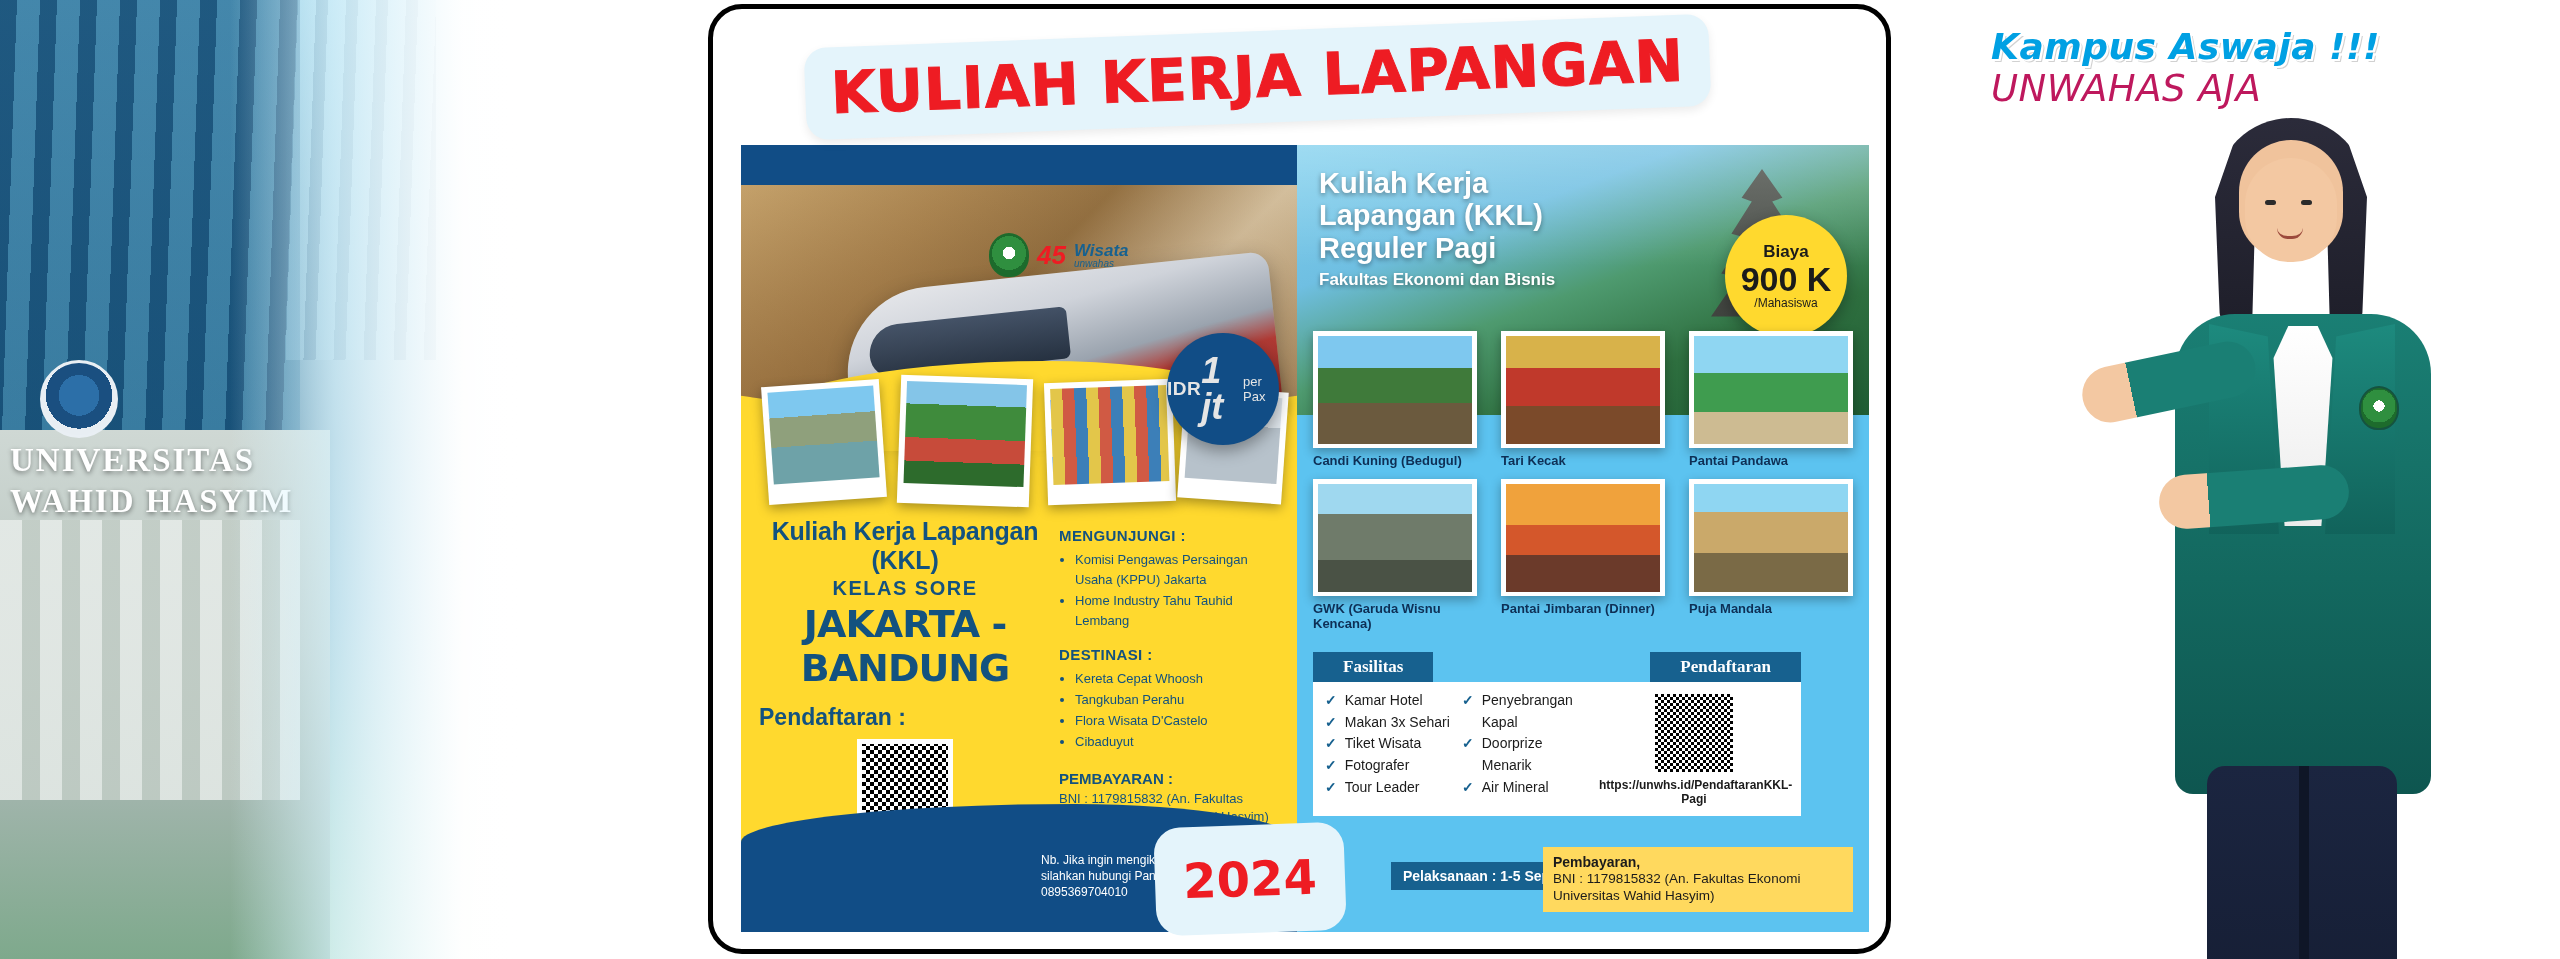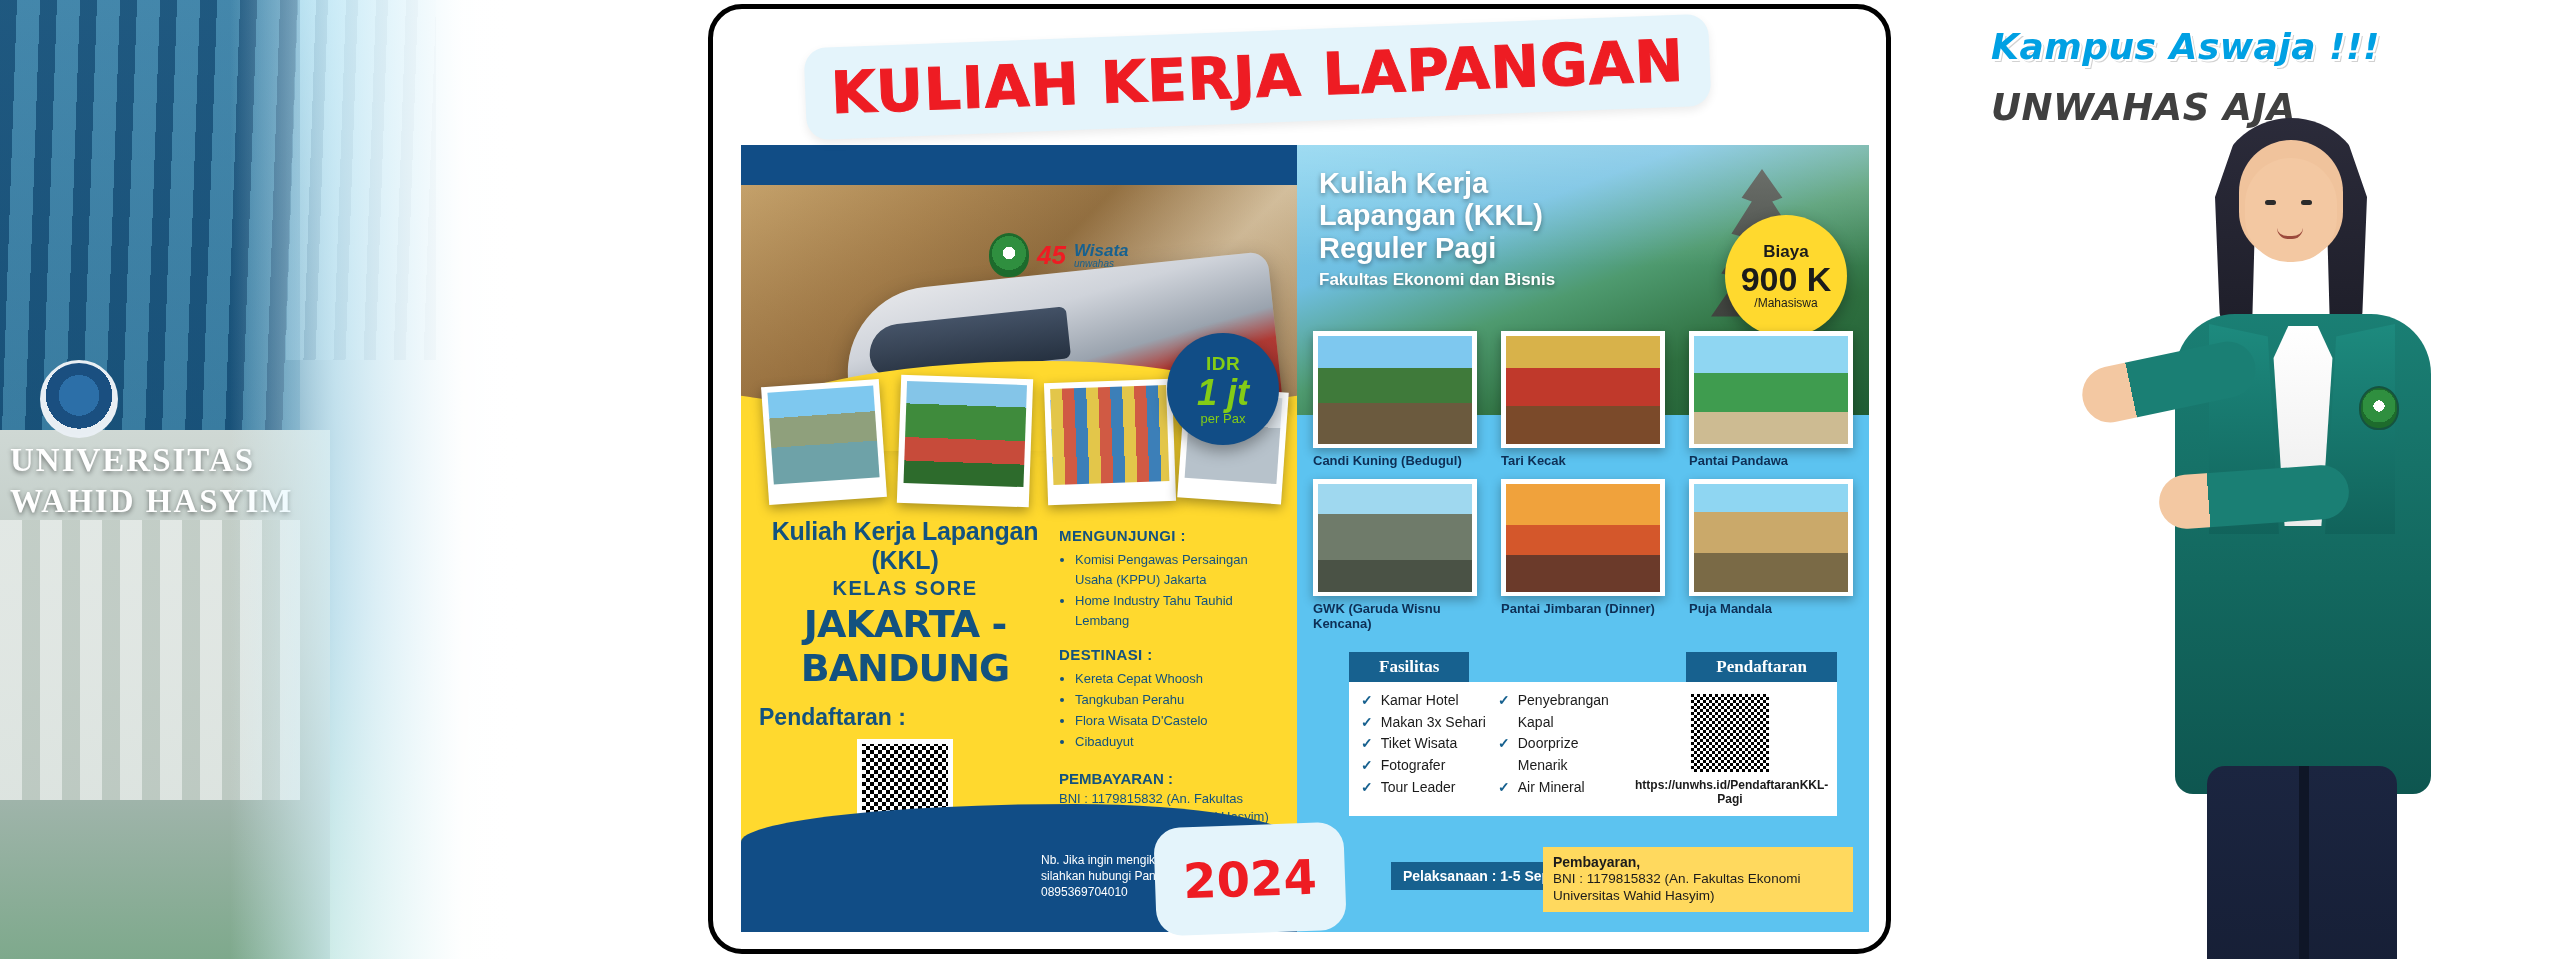--- a/index.html
+++ b/index.html
@@ -129,22 +129,22 @@
   .pola-2 { left: 158px; top: 232px; width: 132px; height: 128px; transform: rotate(2deg); }
   .pola-2 i { background: linear-gradient(180deg,#84c5e8 0 22%,#3f8b3c 22% 55%,#c74b3a 55% 78%,#2d6b2c 78% 100%); }
   .pola-3 { left: 305px; top: 236px; width: 128px; height: 122px; transform: rotate(-2deg); }
   .pola-3 i { background: repeating-linear-gradient(90deg,#e3c64a 0 12px,#d05a44 12px 24px,#3c7fb8 24px 36px); }
   .pola-4 { left: 440px; top: 244px; width: 104px; height: 112px; transform: rotate(4deg); }
   .pola-4 i { background: linear-gradient(180deg,#dfe6ec 0 35%,#b7c2cb 35% 100%); }
 
   .idr-badge {
     position: absolute; right: 18px; top: 188px;
     width: 112px; height: 112px; border-radius: 50%;
-    background: #114d86; color: #84cc16;
-    display: flex; flex-direction: column; align-items: center; justify-content: center;
+    background: #114d86; color: #e5e5e5;
+    display: flex; flex-direction: row; align-items: center; justify-content: center;
     box-shadow: 0 6px 16px rgba(0,0,0,.35);
   }
   .idr-badge .l1 { font-size: 19px; font-weight: bold; letter-spacing: .5px; }
   .idr-badge .l2 { font-size: 36px; font-weight: bold; line-height: 1; font-style: italic; }
   .idr-badge .l3 { font-size: 13px; }
 
   .sore-body { position: absolute; left: 0; top: 372px; width: 556px; height: 415px; }
   .sore-left { position: absolute; left: 18px; top: 0; width: 292px; }
   .sore-right { position: absolute; left: 318px; top: 10px; width: 228px; }
 
@@ -232,21 +232,21 @@
   }
   .pg-img i { display:block; width: 100%; height: 108px; }
   .pg-cap { color: #0e2f55; font-size: 13px; font-weight: 700; margin-top: 5px; line-height: 1.2; }
   .img-a i { background: linear-gradient(180deg,#7ec8ef 0 30%,#3f7a3a 30% 62%,#6b5a3e 62% 100%); }
   .img-b i { background: linear-gradient(180deg,#d8b24a 0 30%,#c0392b 30% 65%,#7b4a2a 65% 100%); }
   .img-c i { background: linear-gradient(180deg,#8fd6f2 0 34%,#3f9c4f 34% 70%,#cdbb92 70% 100%); }
   .img-d i { background: linear-gradient(180deg,#9fd8ef 0 28%,#6f7b6a 28% 70%,#4a5245 70% 100%); }
   .img-e i { background: linear-gradient(180deg,#f0a23c 0 38%,#d4572b 38% 66%,#6b3a2a 66% 100%); }
   .img-f i { background: linear-gradient(180deg,#8fd6f2 0 26%,#caa96a 26% 64%,#7a6a46 64% 100%); }
 
-  .fas-wrap { position: absolute; left: 16px; bottom: 116px; width: 488px; margin-left: 36px; }
+  .fas-wrap { position: absolute; left: 16px; bottom: 116px; width: 488px; }
   .fas-head {
     display:flex; justify-content: space-between; align-items:flex-start;
   }
   .tab-blue {
     background: #17618f; color:#ffffff; font-weight:bold; font-size:17px;
     padding: 5px 30px; text-align:center;
     font-family: "Liberation Serif", serif;
   }
   .fas-panel { background: #ffffff; padding: 8px 12px 10px 12px; display:flex; gap: 10px; }
   .fas-col { flex: 1; }
@@ -320,22 +320,22 @@
   
   .right-zone { position: absolute; left: 1891px; top: 0; width: 669px; height: 959px; background:#ffffff; }
   .tag-1 {
     position: absolute; left: 100px; top: 26px;
     color: #00a0e3; font-size: 36px; font-weight: bold; font-style: italic;
     font-family: "DejaVu Sans", sans-serif;
     text-shadow: 2px 2px 0 #ffffff, 3px 3px 0 rgba(0,0,0,.18);
     letter-spacing: .5px;
   }
   .tag-2 {
-    position: absolute; left: 100px; top: 86px;
-    color: #404040; font-size: 37px; font-weight: bold; font-style: italic;
+    position: absolute; left: 100px; top: 67px;
+    color: #be185d; font-size: 37px; font-weight: normal; font-style: italic;
     font-family: "DejaVu Sans", sans-serif;
     letter-spacing: .5px;
   }
 
   .person { position: absolute; left: 262px; top: 118px; width: 300px; height: 841px; }
   .p-head {
     position:absolute; left: 86px; top: 22px; width: 104px; height: 118px;
     border-radius: 52px 52px 46px 46px; background: #f0c39c;
   }
   .p-hijab {

